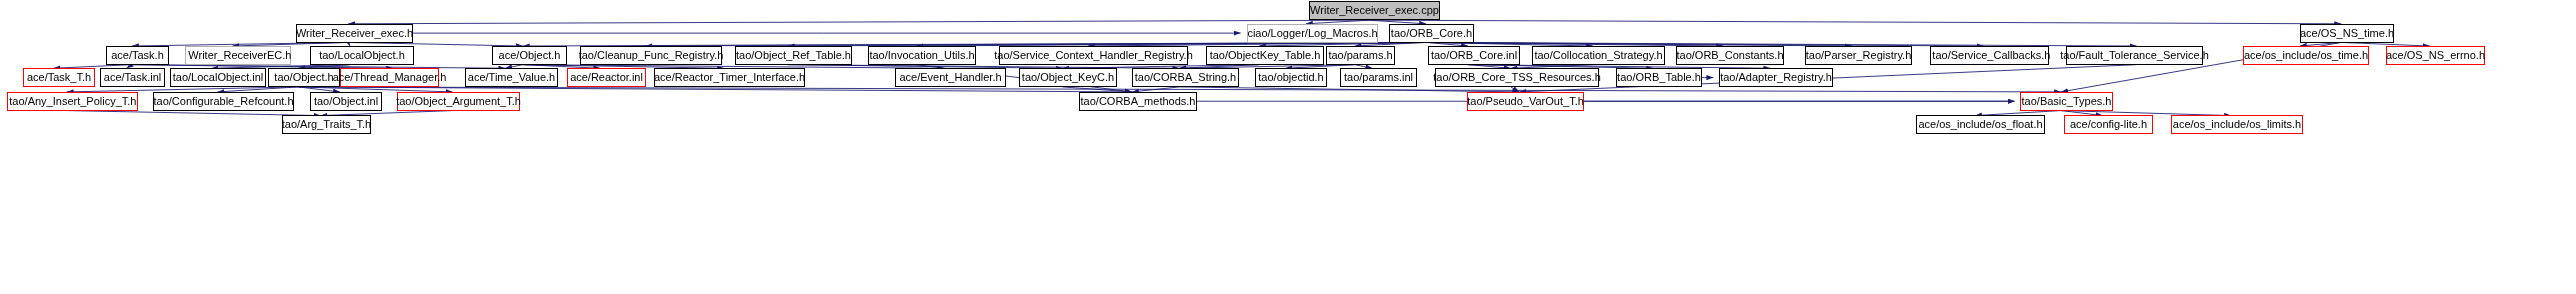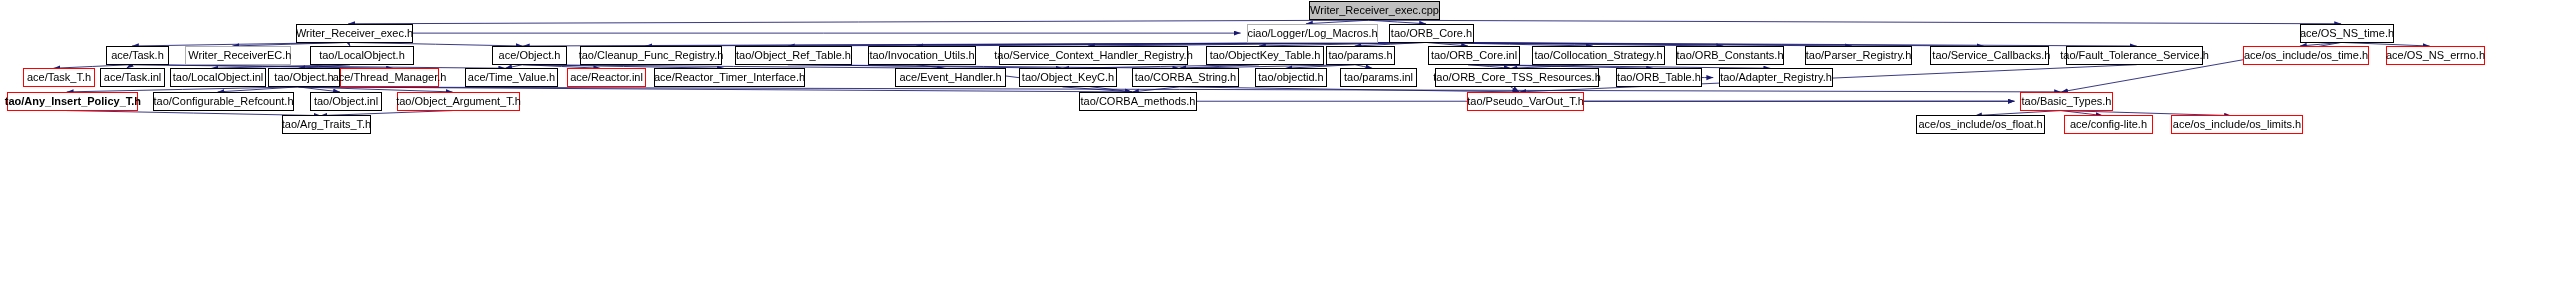--- a/index.html
+++ b/index.html
@@ -214,21 +214,21 @@
       </div>
       <div class="node" style="left: 1429px; top: 68px; width: 164px;">
         <span>tao/ORB_Core_TSS_Resources.h</span>
       </div>
       <div class="node" style="left: 1610px; top: 68px; width: 86px;">
         <span>tao/ORB_Table.h</span>
       </div>
       <div class="node" style="left: 1713px; top: 68px; width: 114px;">
         <span>tao/Adapter_Registry.h</span>
       </div>
-      <div class="node red" style="left: 1.4px; top: 92px; width: 131px; font-weight: bold;">
+      <div class="node red" style="left: 1.4px; top: 92px; width: 131px;">
         <span>tao/Any_Insert_Policy_T.h</span>
       </div>
       <div class="node" style="left: 147px; top: 92px; width: 141px;">
         <span>tao/Configurable_Refcount.h</span>
       </div>
       <div class="node" style="left: 304px; top: 92px; width: 72px;">
         <span>tao/Object.inl</span>
       </div>
       <div class="node red" style="left: 391px; top: 92px; width: 123px;">
         <span>tao/Object_Argument_T.h</span>

